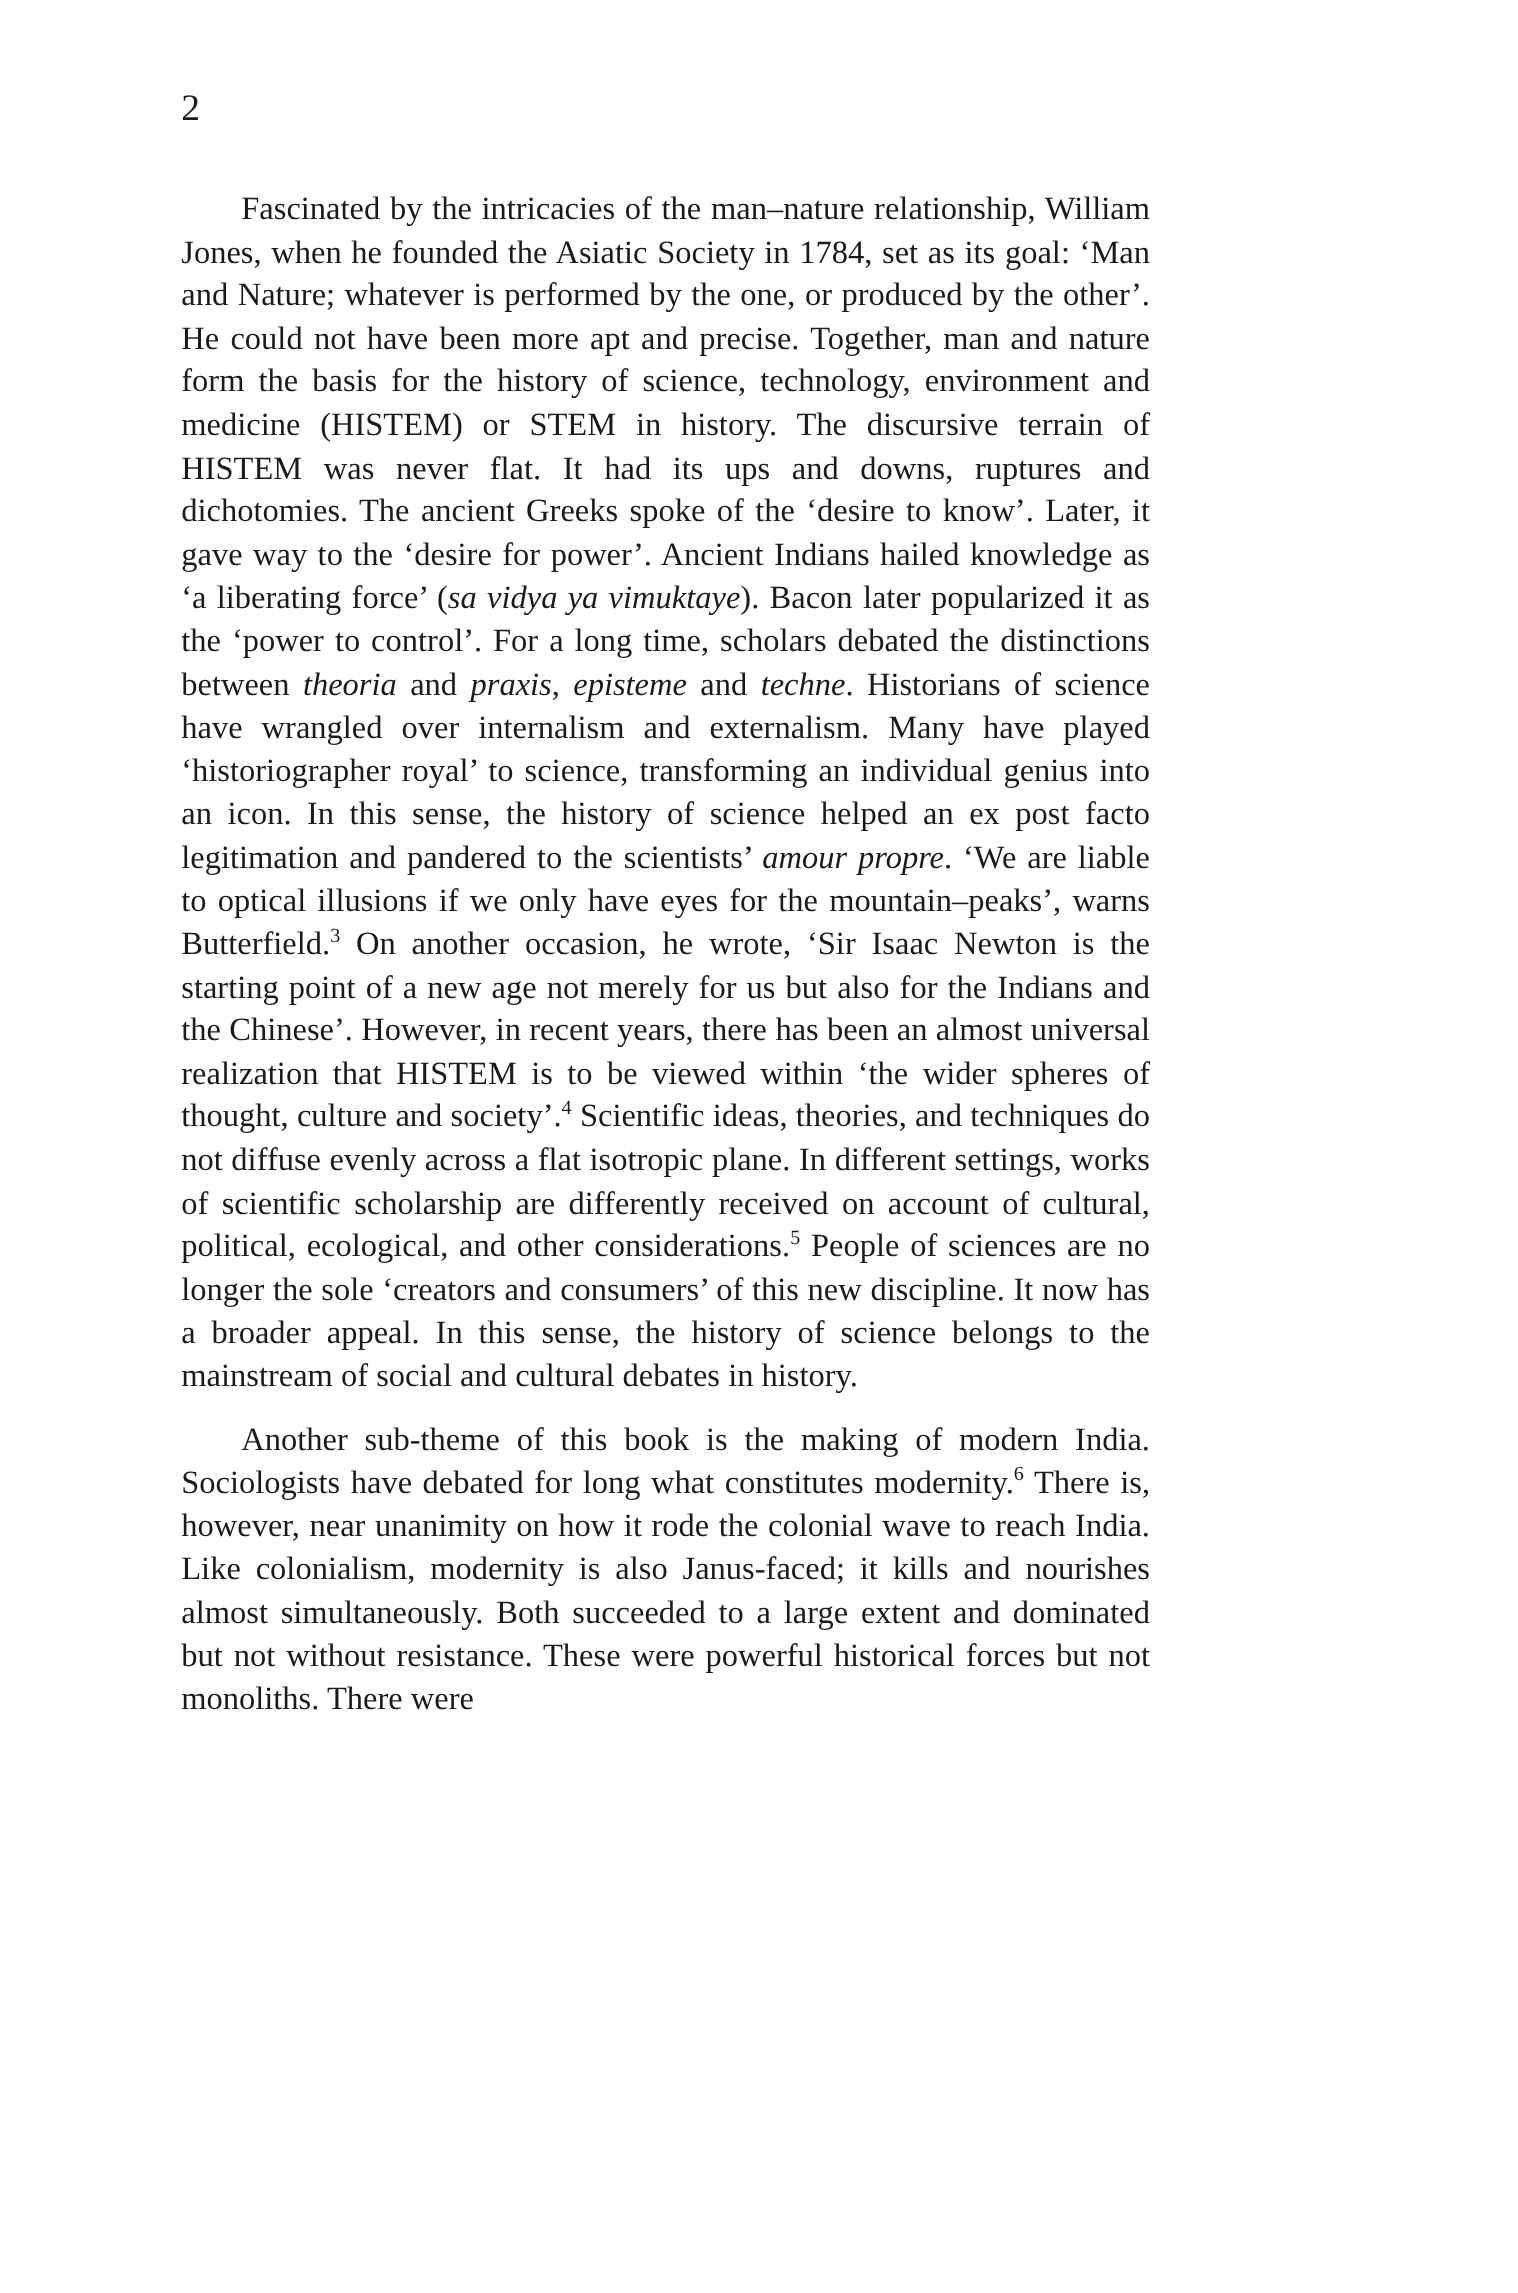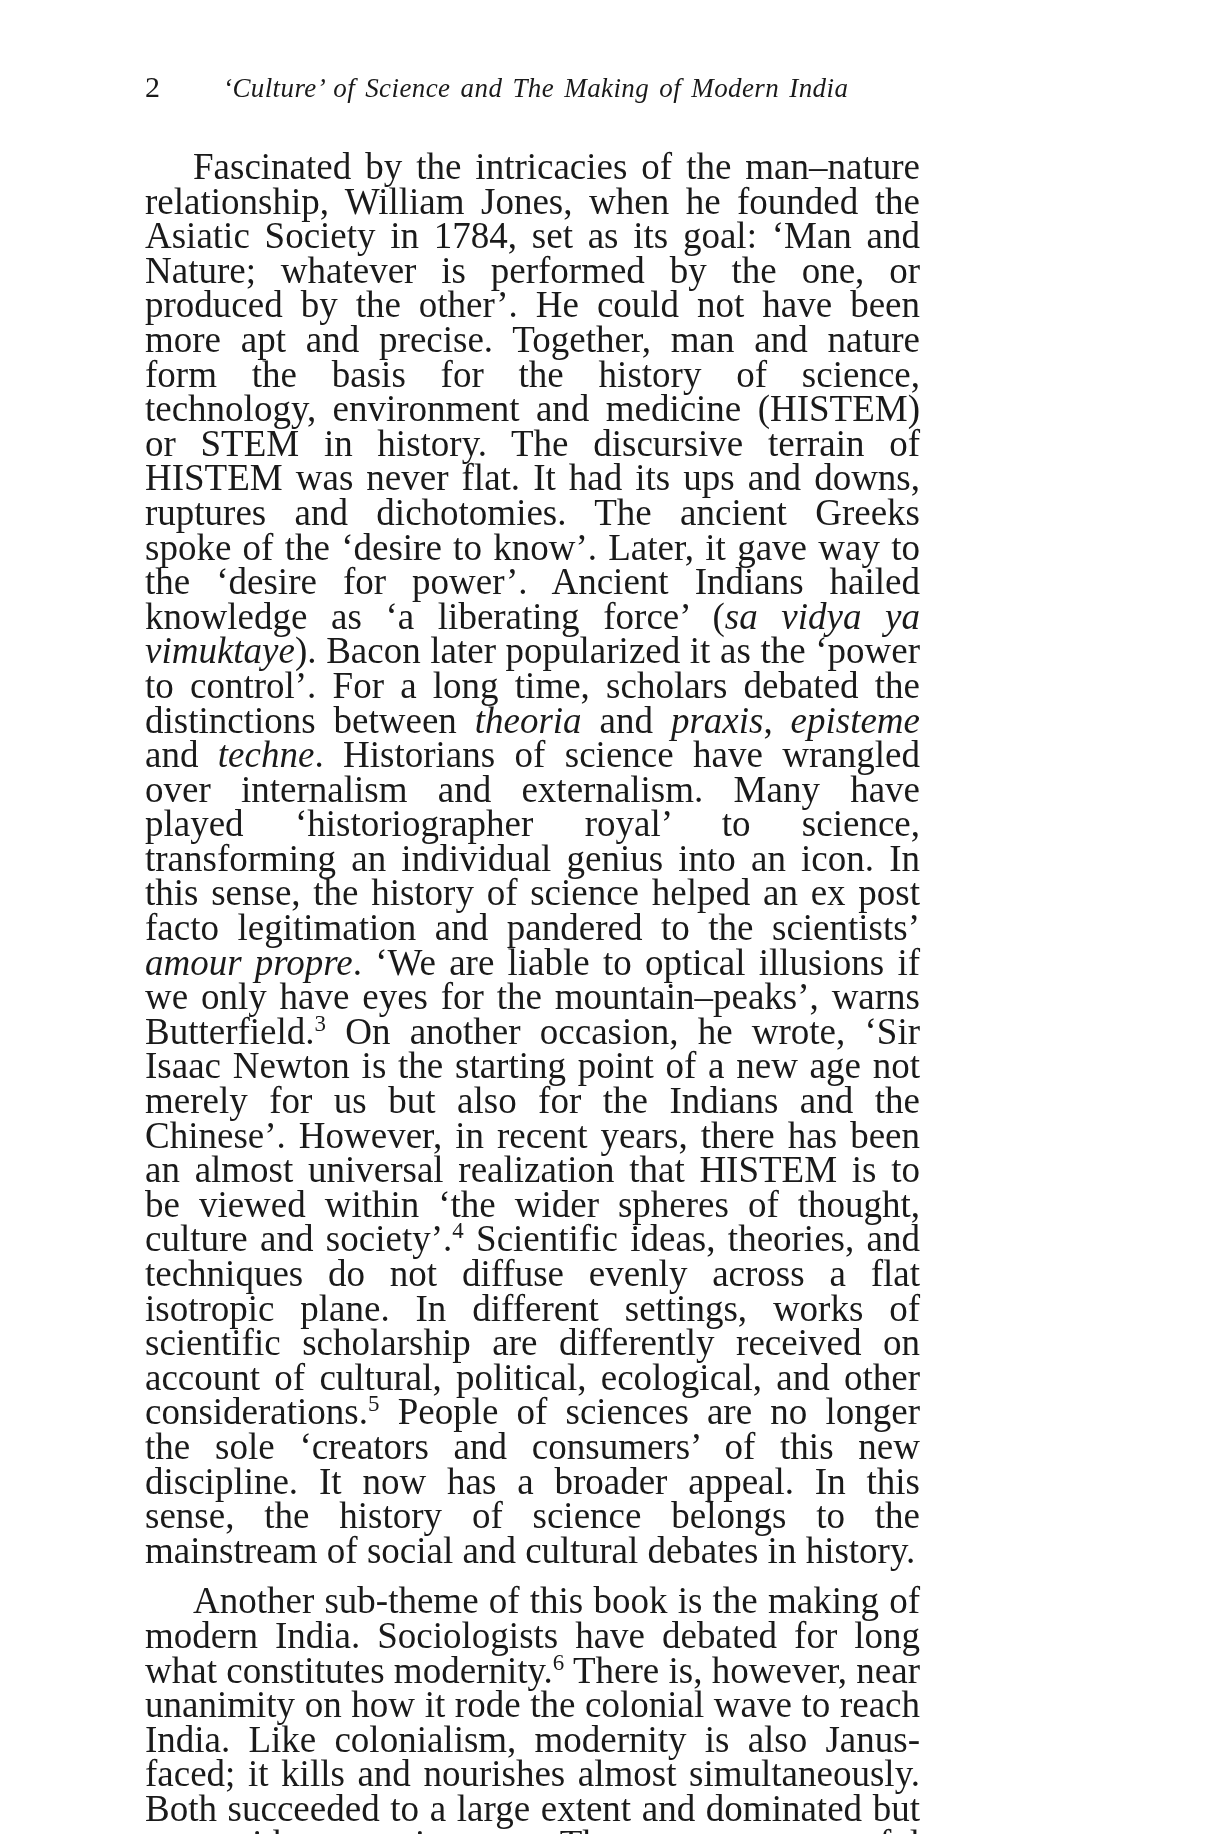--- a/index.html
+++ b/index.html
@@ -49,21 +49,21 @@
     font-style: italic;
     letter-spacing: 0.4px;
     word-spacing: 3px;
     color: #1a1a1a;
     white-space: nowrap;
   }
 
   
   .body-text p {
     margin: 0;
-    font-size: 37px;
+    font-size: 26px;
     line-height: 34.6px;
     text-align: justify;
     text-justify: inter-word;
     color: #1a1a1a;
     hyphens: none;
   }
   .body-text p.indent {
     text-indent: 48px;
   }
   .body-text p + p {
@@ -79,21 +79,20 @@
   }
 </style>
 </head>
 <body>
 
 <div class="page">
   <div class="page-inner">
 
     <div class="running-head">
       <span class="folio">2</span>
-      <span class="head-title">‘Culture’ of Science and The Making of Modern India</span>
     </div>
 
     <div class="body-text">
         <p class="indent"><span>Fascinated by the intricacies of the man–nature relationship, William Jones, when he founded the Asiatic Society in 1784, set as its goal: ‘Man and Nature; whatever is performed by the one, or produced by the other’. He could not have been more apt and precise. Together, man and nature form the basis for the history of science, technology, environment and medicine (HISTEM) or STEM in history. The discursive terrain of HISTEM was never flat. It had its ups and downs, ruptures and dichotomies. The ancient Greeks spoke of the ‘desire to know’. Later, it gave way to the ‘desire for power’. Ancient Indians hailed knowledge as ‘a liberating force’ (</span><em>sa vidya ya vimuktaye</em><span>). Bacon later popularized it as the ‘power to control’. For a long time, scholars debated the distinctions between </span><em>theoria</em><span> and </span><em>praxis</em><span>, </span><em>episteme</em><span> and </span><em>techne</em><span>. Historians of science have wrangled over internalism and externalism. Many have played ‘historiographer royal’ to science, transforming an individual genius into an icon. In this sense, the history of science helped an ex post facto legitimation and pandered to the scientists’ </span><em>amour propre</em><span>. ‘We are liable to optical illusions if we only have eyes for the mountain–peaks’, warns Butterfield.</span><sup>3</sup><span> On another occasion, he wrote, ‘Sir Isaac Newton is the starting point of a new age not merely for us but also for the Indians and the Chinese’. However, in recent years, there has been an almost universal realization that HISTEM is to be viewed within ‘the wider spheres of thought, culture and society’.</span><sup>4</sup><span> Scientific ideas, theories, and techniques do not diffuse evenly across a flat isotropic plane. In different settings, works of scientific scholarship are differently received on account of cultural, political, ecological, and other considerations.</span><sup>5</sup><span> People of sciences are no longer the sole ‘creators and consumers’ of this new discipline. It now has a broader appeal. In this sense, the history of science belongs to the mainstream of social and cultural debates in history.</span></p>
         <p class="indent"><span>Another sub-theme of this book is the making of modern India. Sociologists have debated for long what constitutes modernity.</span><sup>6</sup><span> There is, however, near unanimity on how it rode the colonial wave to reach India. Like colonialism, modernity is also Janus-faced; it kills and nourishes almost simultaneously. Both succeeded to a large extent and dominated but not without resistance. These were powerful historical forces but not monoliths. There were</span></p>
       </div>
 
   </div>
 </div>
 

